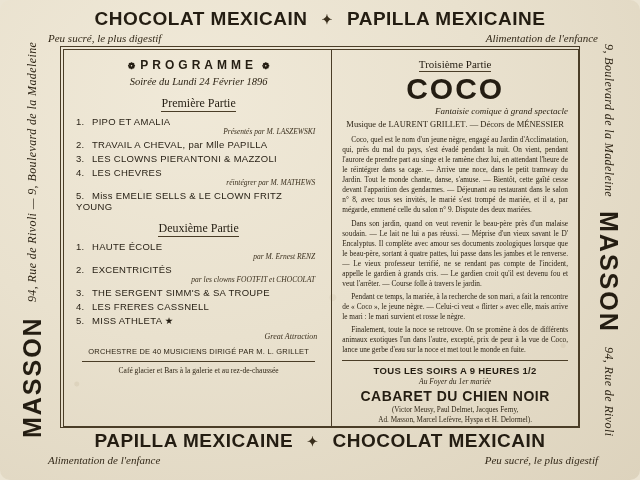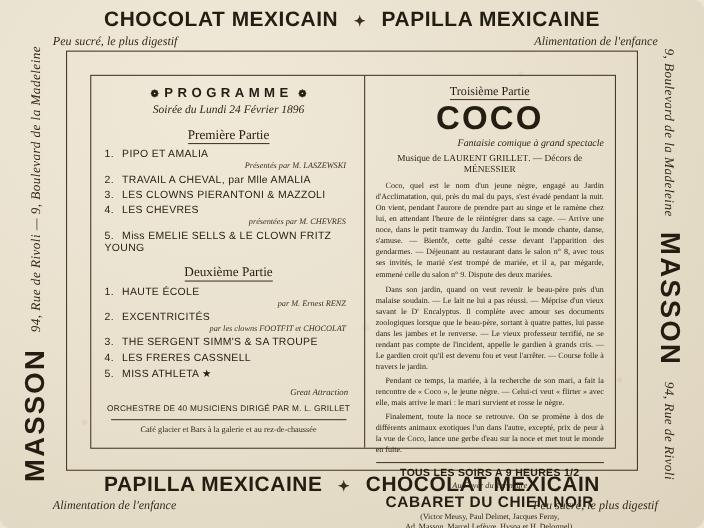--- a/index.html
+++ b/index.html
@@ -60,21 +60,21 @@
     font-family:"Liberation Sans", sans-serif;
     font-weight:bold;font-size:25px;letter-spacing:2px;color:#241d12;
   }
   .vert .small{
     font-size:12px;font-style:italic;color:#2e2516;letter-spacing:.4px;
   }
   
   .frame{
     position:absolute;left:60px;right:60px;top:46px;bottom:52px;
     border:1px solid #4a3d27;
-    padding:21px;
+    padding:2px;
   }
   .frame-inner{
     position:relative;width:100%;height:100%;
     border:1px solid #4a3d27;
     display:flex;
   }
   .col{position:relative;box-sizing:border-box;}
   .col-left{width:52%;padding:8px 10px 6px 12px;}
   .col-right{width:48%;padding:8px 10px 6px 10px;border-left:1px solid #4a3d27;}
   
@@ -195,28 +195,28 @@
         </div>
         <div class="prog-sub">Soirée du Lundi 24 Février 1896</div>
 
         <div class="part-title"><u>Première Partie</u></div>
         <ol class="acts">
           <li>
             <div class="act-line"><span class="act-num">1.</span><span>PIPO ET AMALIA</span></div>
             <span class="act-sub">Présentés par M. LASZEWSKI</span>
           </li>
           <li>
-            <div class="act-line"><span class="act-num">2.</span><span>TRAVAIL A CHEVAL, par Mlle AMALIA</span></div>
+            <div class="act-line"><span class="act-num">2.</span><span>TRAVAIL A CHEVAL, par Mlle PAPILLA</span></div>
           </li>
           <li>
             <div class="act-line"><span class="act-num">3.</span><span>LES CLOWNS PIERANTONI &amp; MAZZOLI</span></div>
           </li>
           <li>
             <div class="act-line"><span class="act-num">4.</span><span>LES CHEVRES</span></div>
-            <span class="act-sub">présentées par M. CHEVRES</span>
+            <span class="act-sub">réintégrer par M. MATHEWS</span>
           </li>
           <li>
             <div class="act-line"><span class="act-num">5.</span><span>Miss EMELIE SELLS &amp; LE CLOWN FRITZ YOUNG</span></div>
           </li>
         </ol>
 
         <div class="part-title"><u>Deuxième Partie</u></div>
         <ol class="acts">
           <li>
             <div class="act-line"><span class="act-num">1.</span><span>HAUTE ÉCOLE</span></div>
@@ -253,21 +253,21 @@
 
         <div class="synopsis">
           <p>Coco, quel est le nom d'un jeune nègre, engagé au Jardin d'Acclimatation, qui, près du mal du pays, s'est évadé pendant la nuit. On vient, pendant l'aurore de prendre part au singe et le ramène chez lui, en attendant l'heure de le réintégrer dans sa cage. — Arrive une noce, dans le petit tramway du Jardin. Tout le monde chante, danse, s'amuse. — Bientôt, cette gaîté cesse devant l'apparition des gendarmes. — Déjeunant au restaurant dans le salon n° 8, avec tous ses invités, le marié s'est trompé de mariée, et il a, par mégarde, emmené celle du salon n° 9. Dispute des deux mariées.</p>
           <p>Dans son jardin, quand on veut revenir le beau-père près d'un malaise soudain. — Le lait ne lui a pas réussi. — Méprise d'un vieux savant le D' Encalyptus. Il complète avec amour ses documents zoologiques lorsque que le beau-père, sortant à quatre pattes, lui passe dans les jambes et le renverse. — Le vieux professeur terrifié, ne se rendant pas compte de l'incident, appelle le gardien à grands cris. — Le gardien croit qu'il est devenu fou et veut l'arrêter. — Course folle à travers le jardin.</p>
           <p>Pendant ce temps, la mariée, à la recherche de son mari, a fait la rencontre de « Coco », le jeune nègre. — Celui-ci veut « flirter » avec elle, mais arrive le mari : le mari survient et rosse le nègre.</p>
           <p>Finalement, toute la noce se retrouve. On se promène à dos de différents animaux exotiques l'un dans l'autre, excepté, prix de peur à la vue de Coco, lance une gerbe d'eau sur la noce et met tout le monde en fuite.</p>
         </div>
 
         <div class="hours">
           <div class="h1">TOUS LES SOIRS A 9 HEURES 1/2</div>
-          <div class="h2">Au Foyer du 1er nègre</div>
+          <div class="h2">Au Foyer du 1er mariée</div>
         </div>
         <div class="cabaret">CABARET DU CHIEN NOIR</div>
         <div class="cabaret-names">
           <div>(Victor Meusy, Paul Delmet, Jacques Ferny,</div>
           <div>Ad. Masson, Marcel Lefèvre, Hyspa et H. Delormel).</div>
         </div>
       </div>
 
     </div>
   </div>

